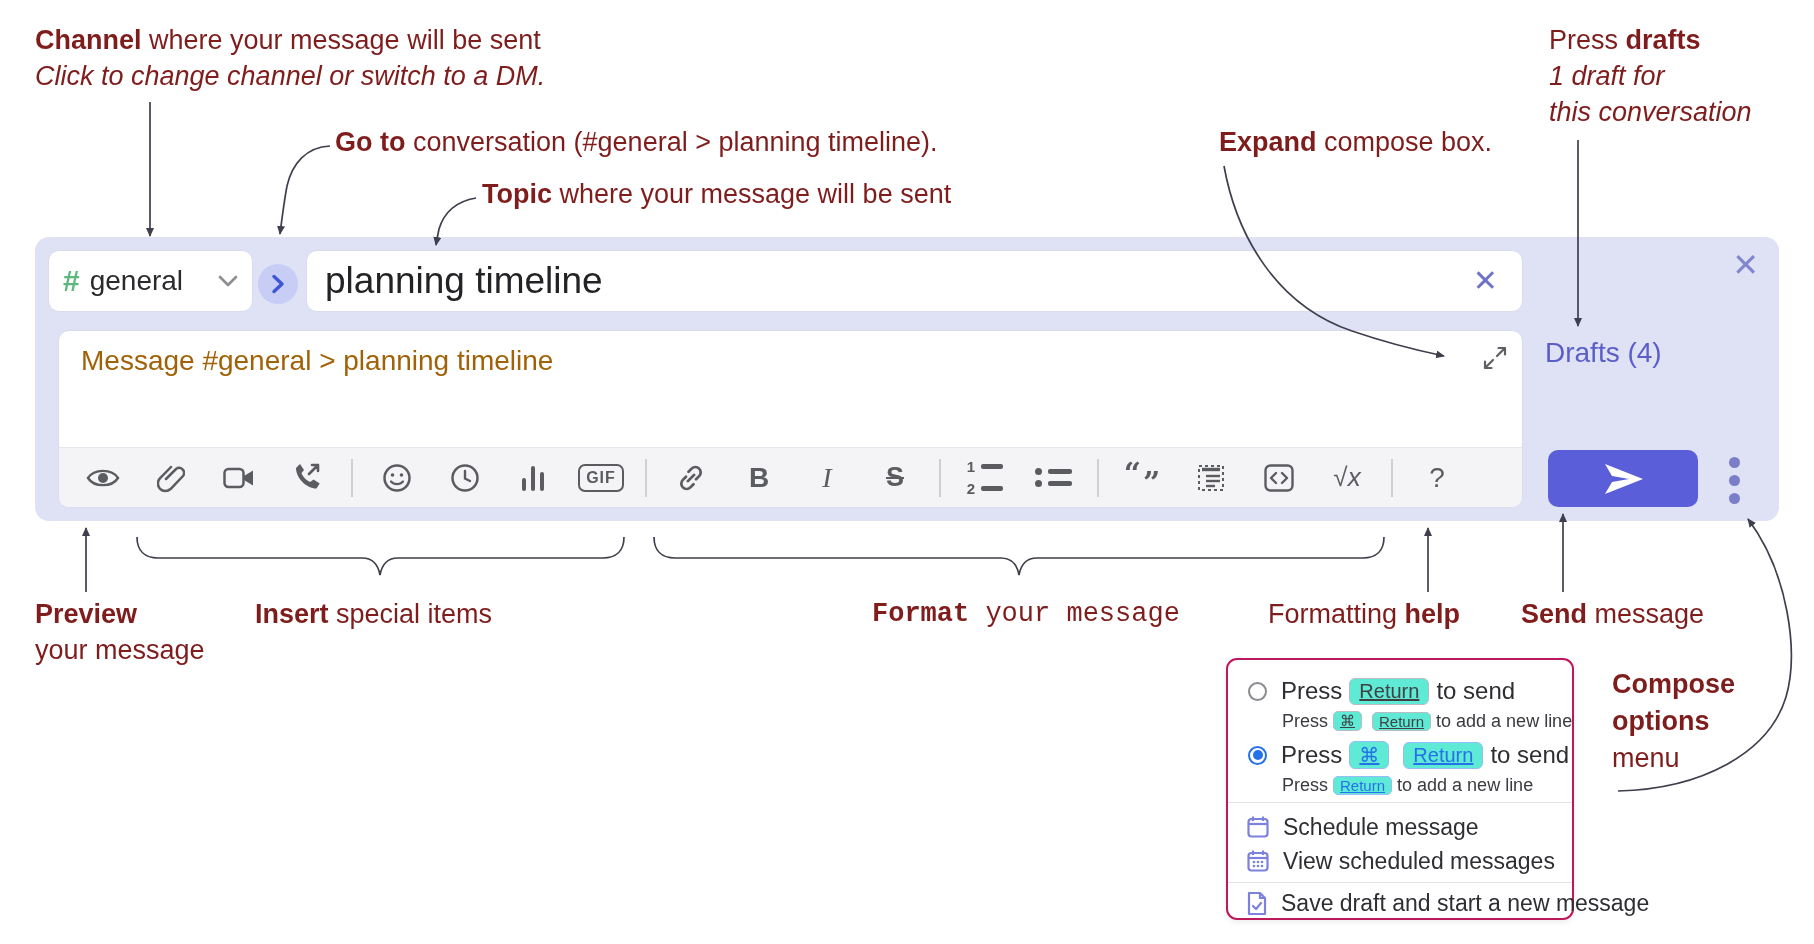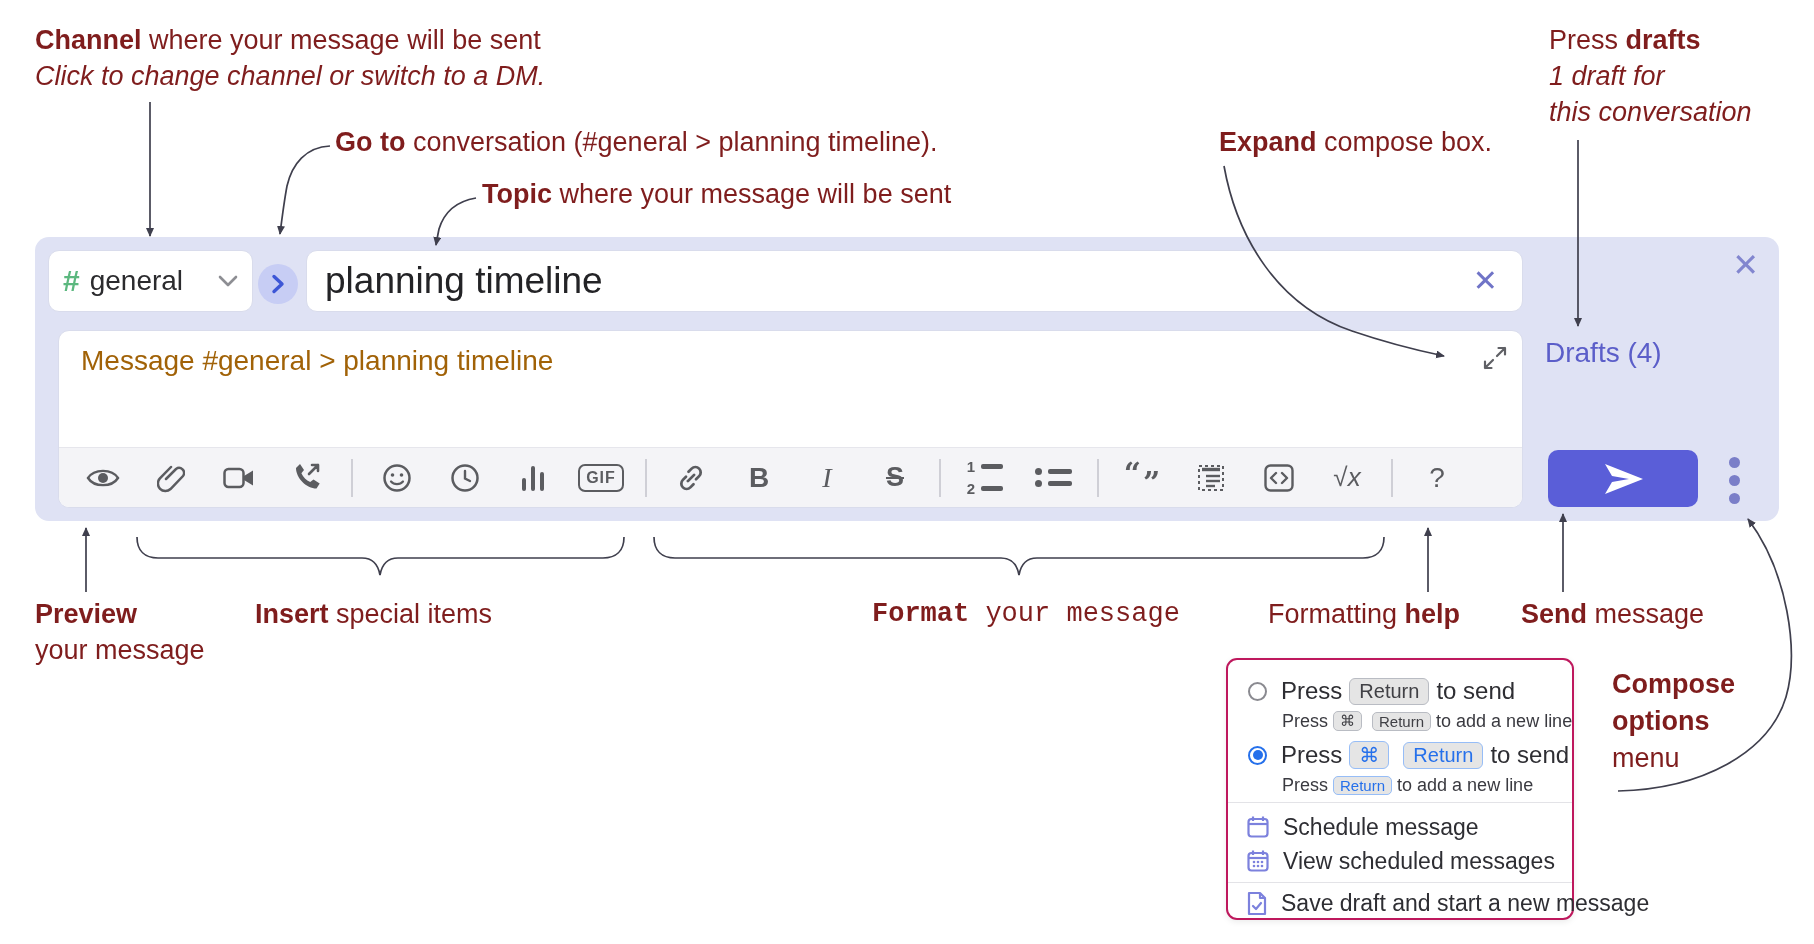--- a/index.html
+++ b/index.html
@@ -71,21 +71,21 @@
     box-sizing:border-box;}
   .opt{position:absolute;left:0;display:flex;align-items:center;cursor:pointer;}
   .radio{width:19px;height:19px;border-radius:50%;border:2px solid #8a8a90;box-sizing:border-box;
     margin-right:14px;flex:none;background:#fff;}
   .radio.sel{border-color:#2570eb;position:relative;}
   .radio.sel::after{content:"";position:absolute;left:2.5px;top:2.5px;width:10px;height:10px;
     border-radius:50%;background:#2570eb;}
   .optline{font-size:24px;color:#2e2e33;display:flex;align-items:center;white-space:nowrap;}
   .subline{position:absolute;font-size:18px;color:#3a3a40;display:flex;align-items:center;white-space:nowrap;}
   .key{display:inline-flex;align-items:center;justify-content:center;border:1.5px solid #b9bcc3;
-    border-radius:6px;padding:1px 9px;margin:0 7px;font-size:20px;color:#404045;background:#e5e5e5;}
+    border-radius:6px;padding:1px 9px;margin:0 7px;font-size:20px;color:#404045;background:#5eead4;text-decoration:underline;}
   .key.small{font-size:15px;padding:0 6px;border-radius:5px;margin:0 5px;}
   .key.blue{color:#2570eb;border-color:#96bdf7;}
   .mdiv{position:absolute;left:0;width:100%;height:1px;background:#e3e3e7;}
   .mitem{position:absolute;left:18px;display:flex;align-items:center;gap:13px;font-size:23px;
     color:#2e2e33;cursor:pointer;white-space:nowrap;}
   .mitem svg{flex:none;display:block;}
 
   .overlay{position:absolute;left:0;top:0;pointer-events:none;}
 </style>
 </head>

